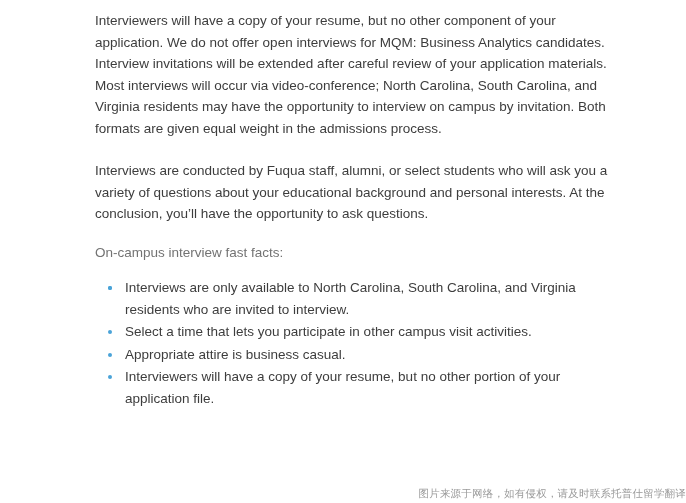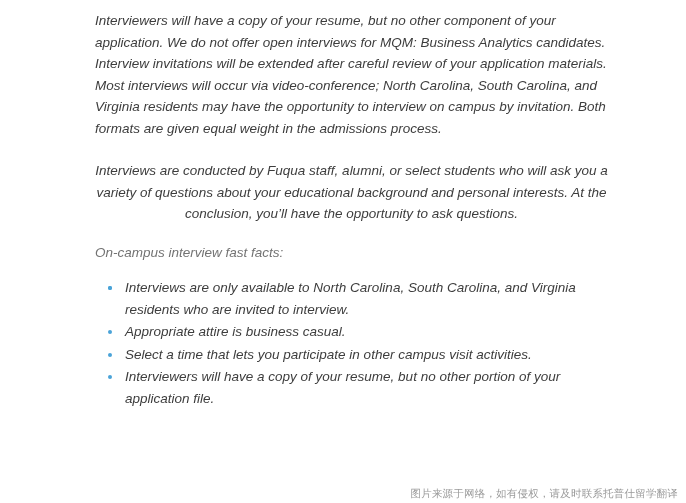--- a/index.html
+++ b/index.html
@@ -16,32 +16,30 @@
     position: relative;
   }
   .page {
     position: absolute;
     left: 0;
     top: 0;
     width: 686px;
     height: 503px;
     box-sizing: border-box;
     padding: 10px 78px 0 95px;
-    font-style: italic;
   }
   .para {
     font-size: 13.5px;
     line-height: 21.5px;
     color: #3d3d3d;
     margin: 0 0 21px 0;
     text-align: left;
   }
   .para.tight {
     margin-bottom: 17px;
-    text-align: center;
   }
   .fastfacts {
     font-size: 13.5px;
     line-height: 21.5px;
     color: #737373;
     margin: 0 0 14px 0;
   }
   ul.bullets {
     list-style: none;
     margin: 0;
@@ -59,21 +57,21 @@
     position: absolute;
     left: 13px;
     top: 9px;
     width: 4px;
     height: 4px;
     border-radius: 50%;
     background: #4aa3d8;
   }
   .watermark {
     position: absolute;
-    right: 8px;
+    right: 0;
     bottom: 2px;
     font-size: 10.5px;
     color: #9a9a9a;
     letter-spacing: 0.2px;
     white-space: nowrap;
   }
 </style>
 </head>
 <body>
 
@@ -88,25 +86,25 @@
   <ul class="bullets">
     <li>
       <span class="dot"></span>
     </li>
     <li>
       <span class="dot"></span>
       <span>Interviews are only available to North Carolina, South Carolina, and Virginia residents who are invited to interview.</span>
     </li>
     <li>
       <span class="dot"></span>
-      <span>Appropriate attire is business casual.</span>
+      <span>Select a time that lets you participate in other campus visit activities.</span>
     </li>
     <li>
       <span class="dot"></span>
-      <span>Select a time that lets you participate in other campus visit activities.</span>
+      <span>Appropriate attire is business casual.</span>
     </li>
     <li>
       <span class="dot"></span>
       <span>Interviewers will have a copy of your resume, but no other portion of your application file.</span>
     </li>
   </ul>
 
 </div>
 
 <div class="watermark">图片来源于网络，如有侵权，请及时联系托普仕留学翻译</div>

